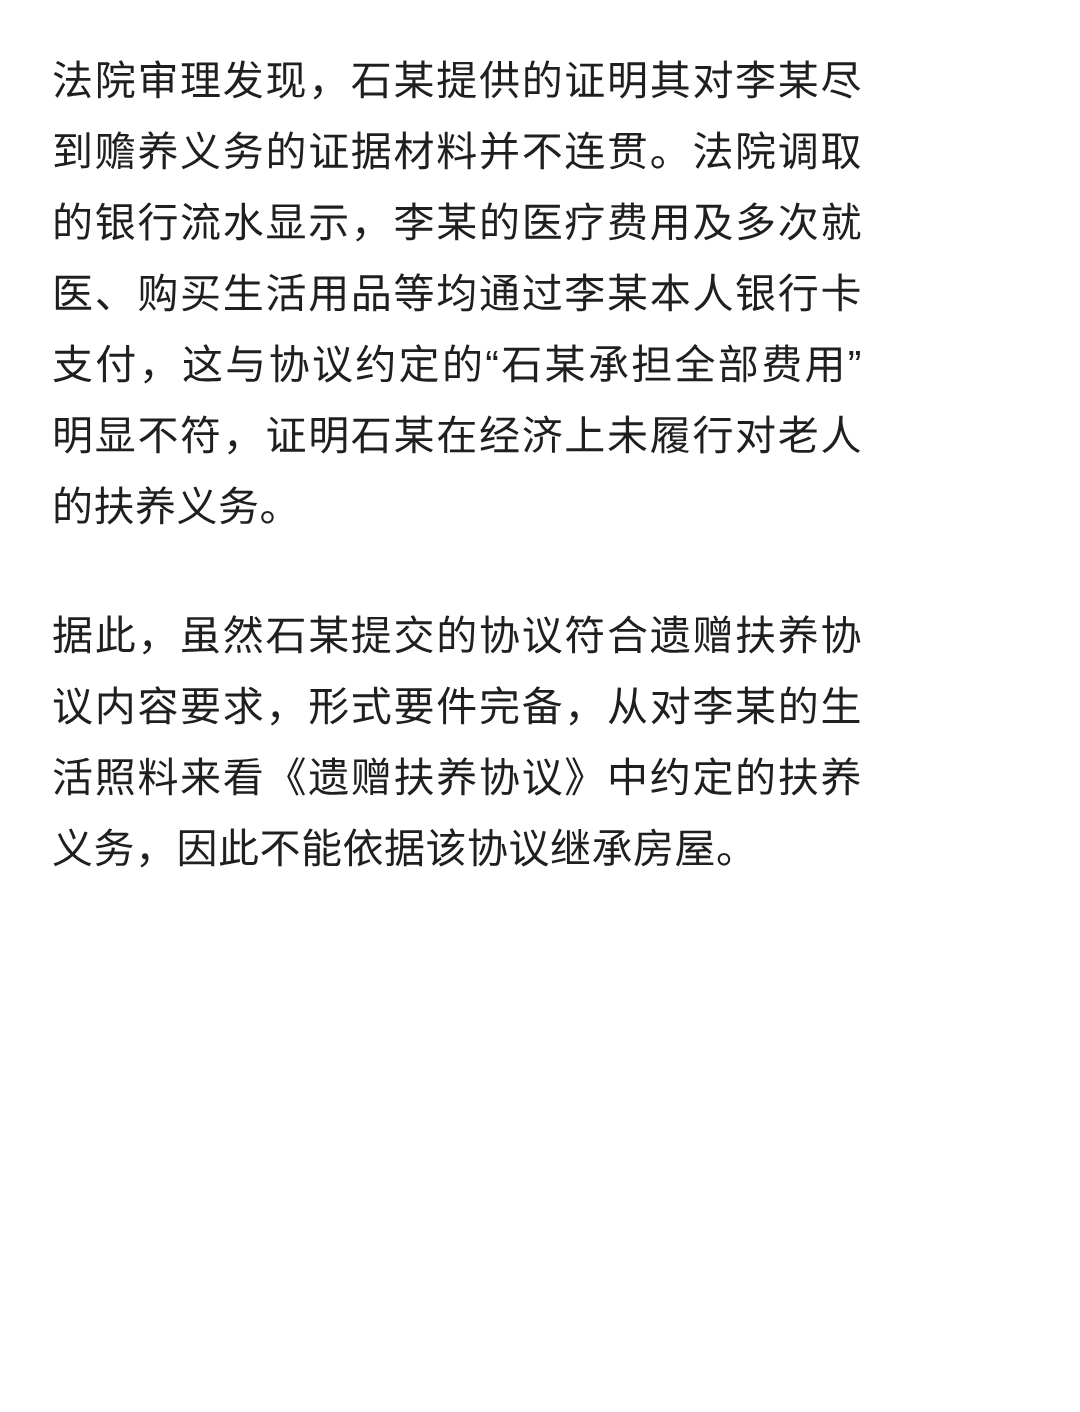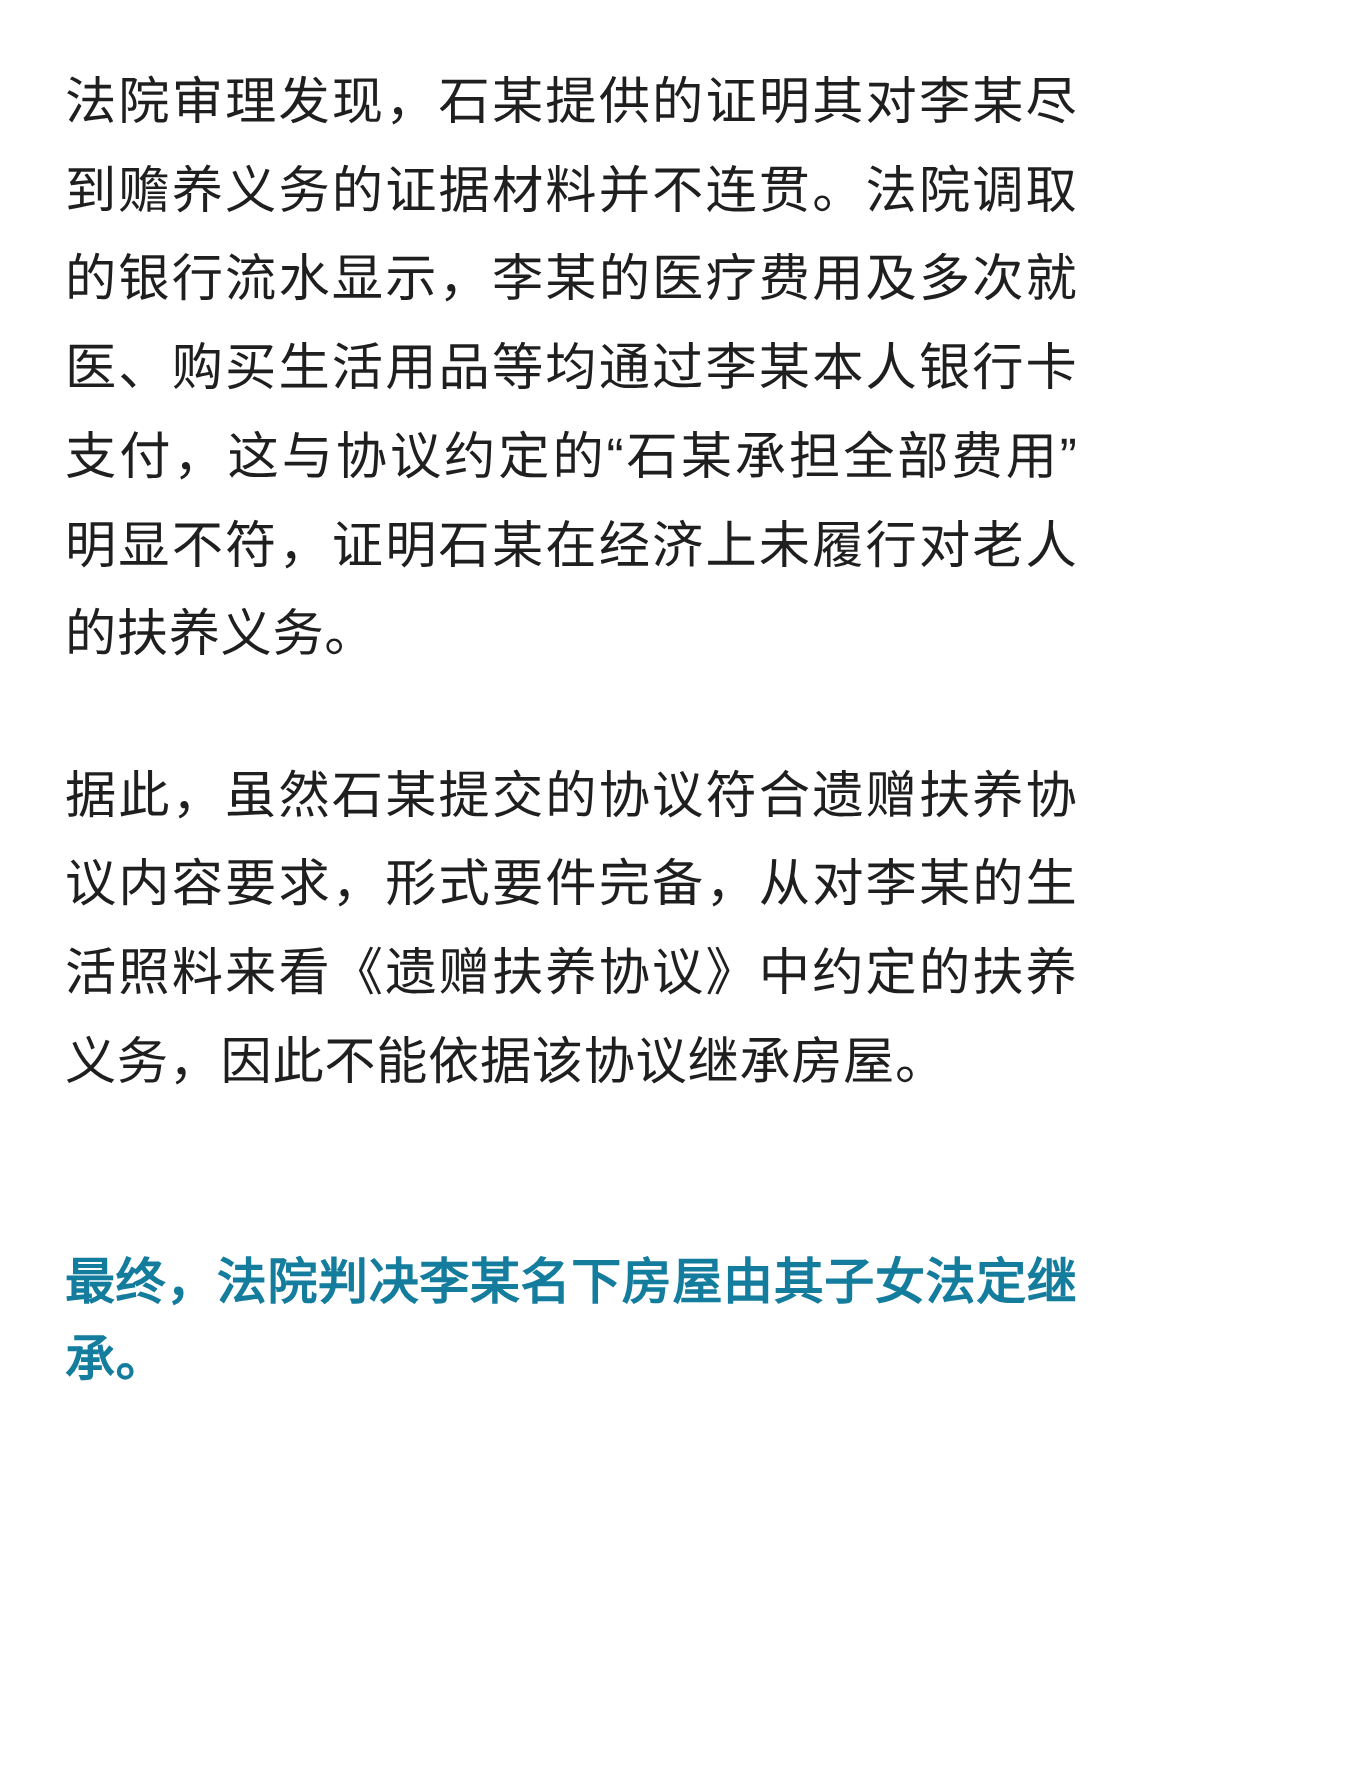--- a/index.html
+++ b/index.html
@@ -49,15 +49,14 @@
 
 <div class="article">
 
   <p class="para">法院审理发现，石某提供的证明其对李某尽到赡养义务的证据材料并不连贯。法院调取的银行流水显示，李某的医疗费用及多次就医、购买生活用品等均通过李某本人银行卡支付，这与协议约定的“石某承担全部费用”明显不符，证明石某在经济上未履行对老人的扶养义务。</p>
 
 
   <p class="para">据此，虽然石某提交的协议符合遗赠扶养协议内容要求，形式要件完备，从对李某的生活照料来看《遗赠扶养协议》中约定的扶养义务，因此不能依据该协议继承房屋。</p>
 
   <div class="spacer-lg"></div>
 
-  <p class="conclusion">最终，法院判决李某名下房屋由其子女法定继承。</p>
 
 </div>
 
 </body></html>

